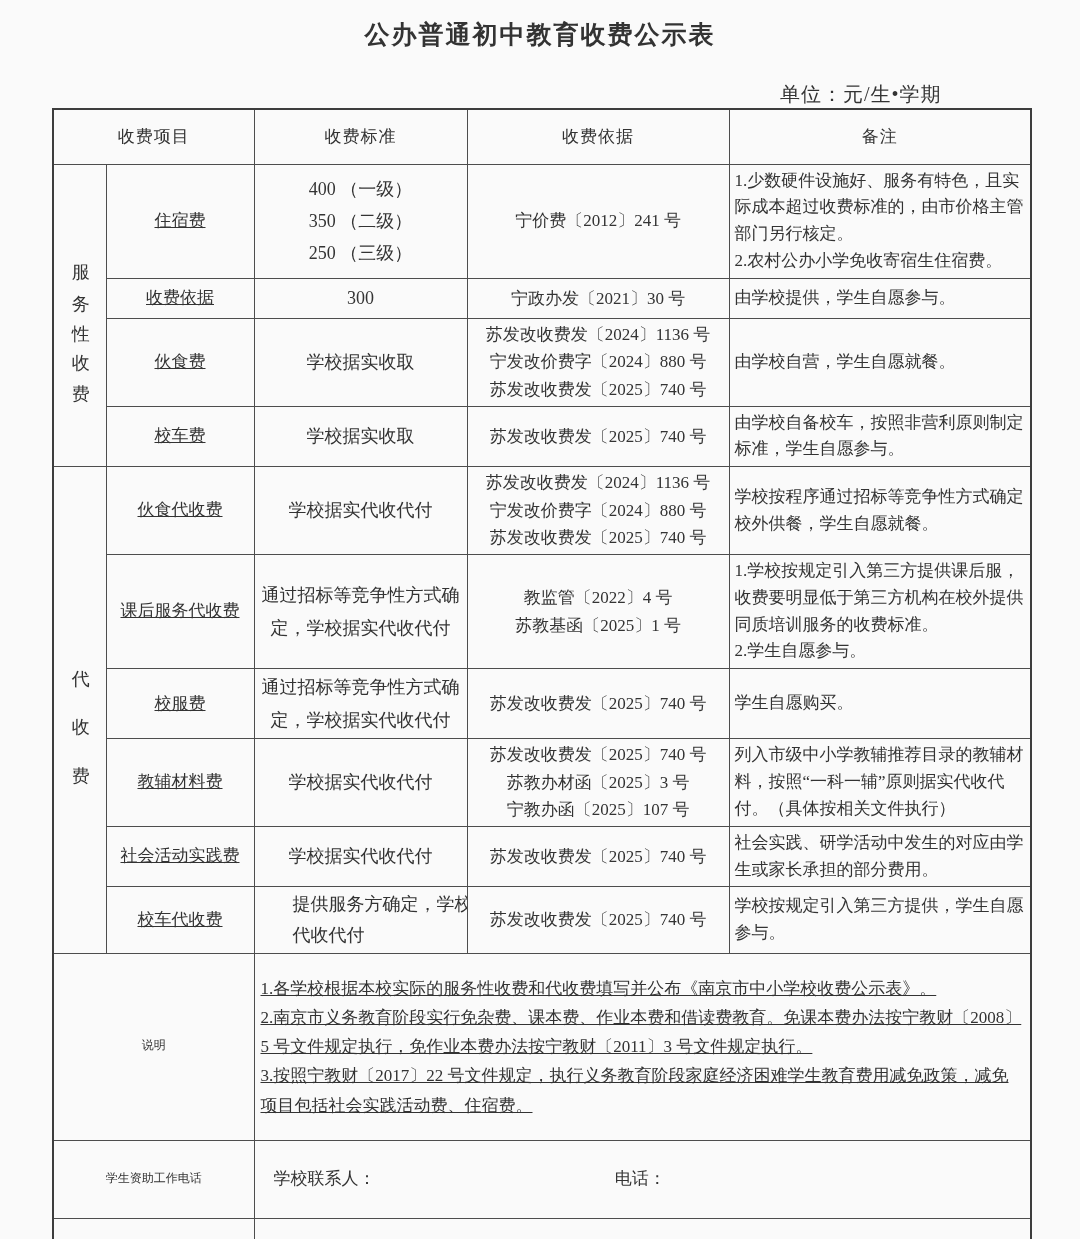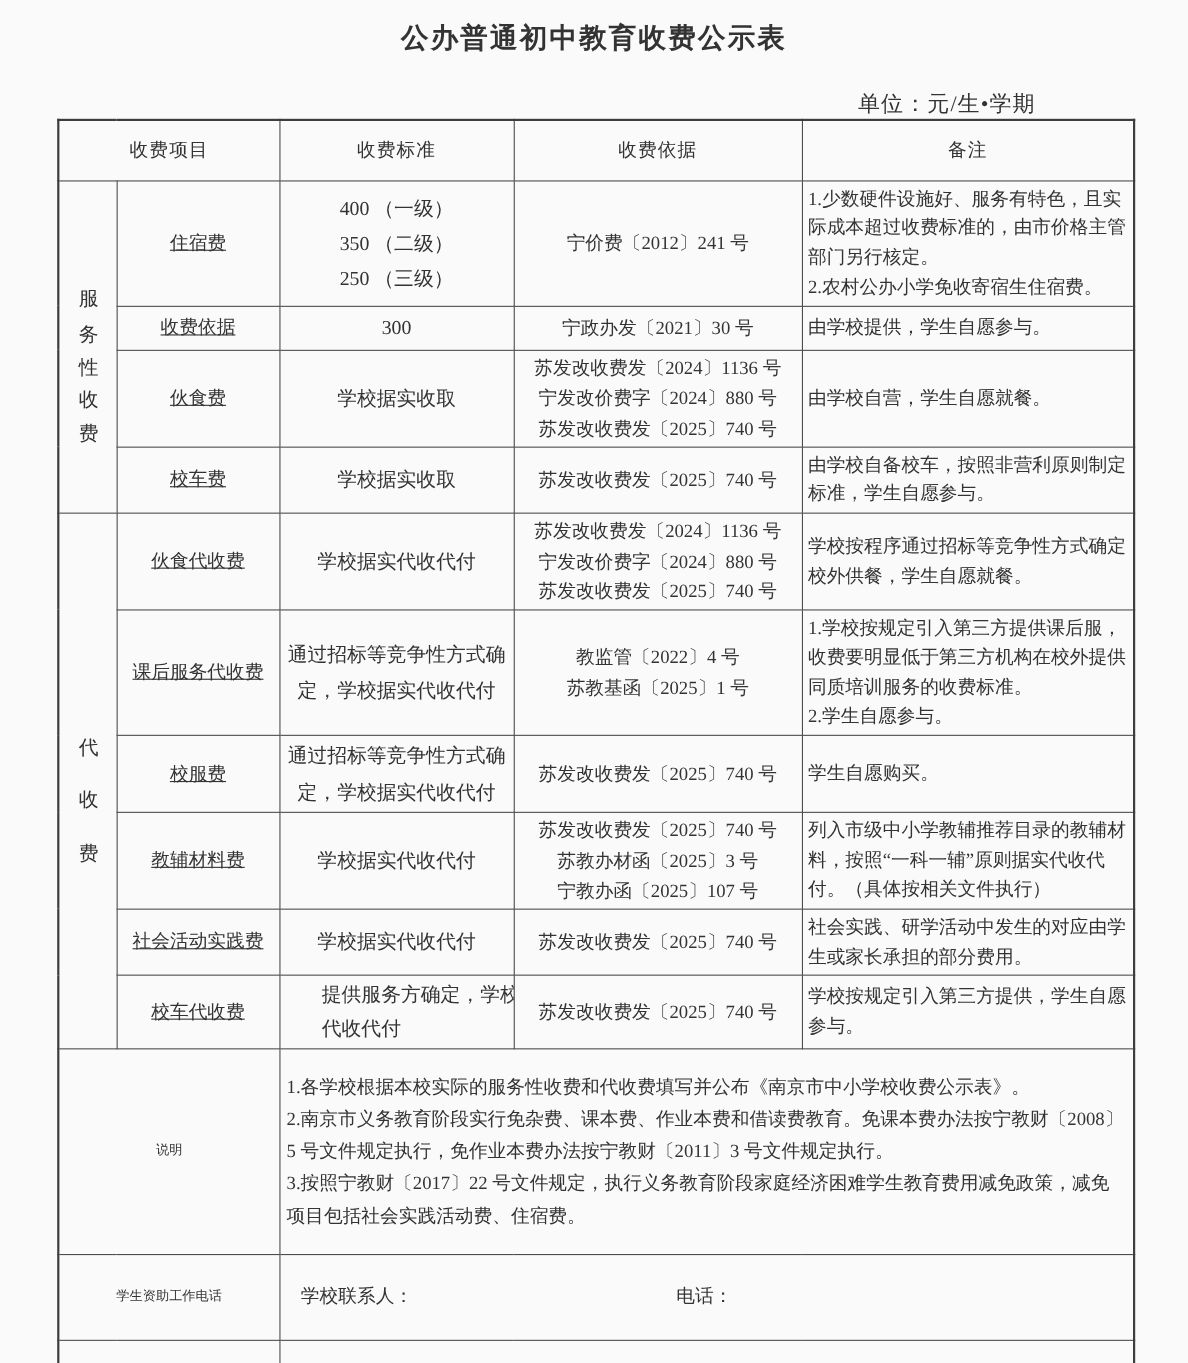--- a/index.html
+++ b/index.html
@@ -42,21 +42,21 @@
     font-size:18px;
   }
   .vlabel.svc{letter-spacing:30px;padding-top:28px;}
   .vlabel.agc{letter-spacing:48px;padding-top:44px;}
   .std{text-align:center;font-size:18px;line-height:1.8;}
   .std .line{white-space:nowrap;}
   .std.left{text-align:left;white-space:normal;line-height:1.7;padding-left:38px;}
   .basis{text-align:center;line-height:1.62;}
   .basis .line{white-space:nowrap;}
   .remark{text-align:left;line-height:1.58;padding:3px 5px;}
-  .notes-content{text-align:left;line-height:1.72;padding:20px 6px;}
+  .notes-content{text-align:left;line-height:1.72;padding:20px 6px;text-decoration:underline;}
   .label-cell{text-align:center;font-size:12px;font-family:Liberation Mono, monospace;}
   .phone-cell{text-align:left;padding-left:19px;}
   .phone-cell .f1{display:inline-block;width:337px;}
 </style>
 </head>
 <body>
 
 <div class="page-title">公办普通初中教育收费公示表</div>
 <div class="unit-note">单位：元/生•学期</div>
 

